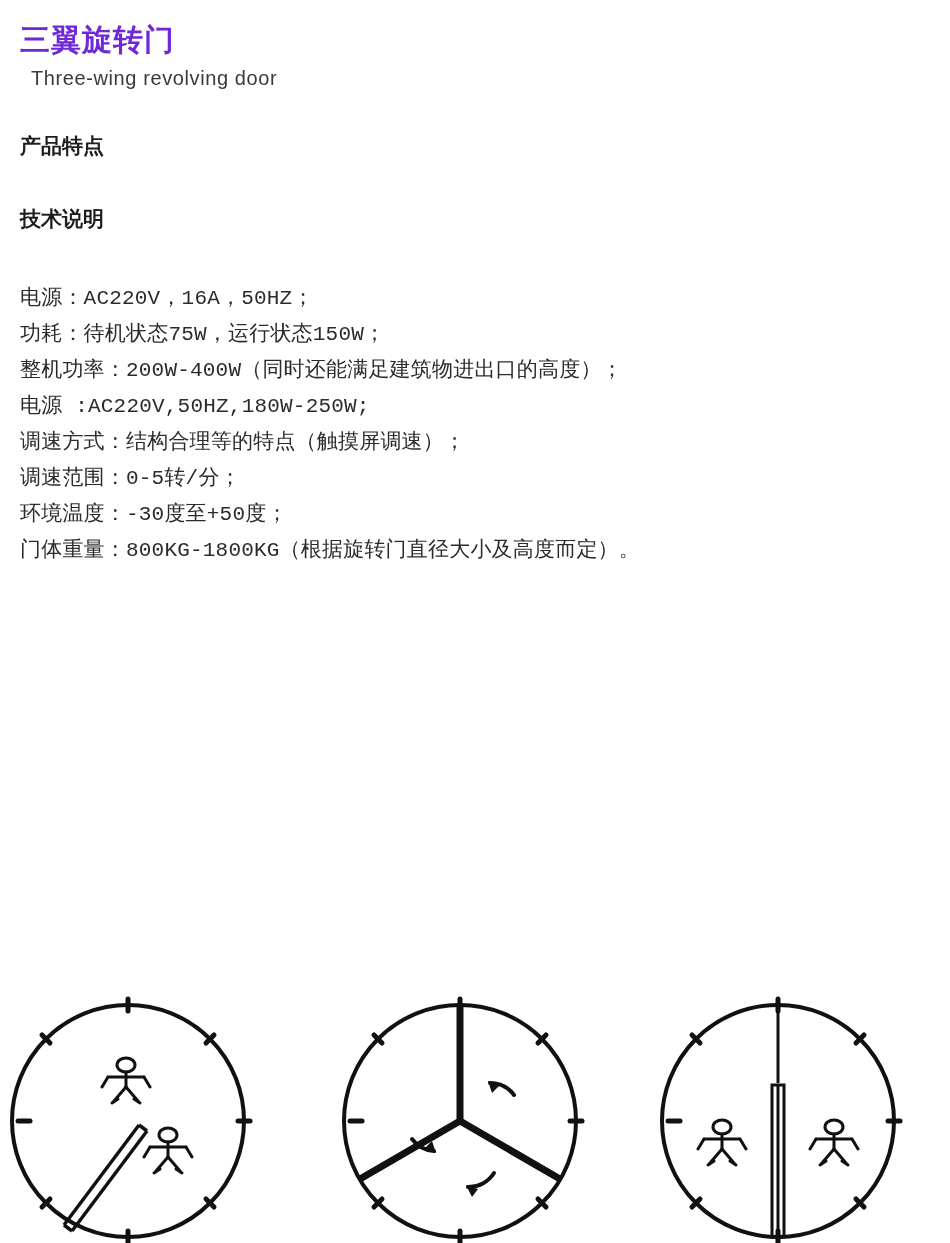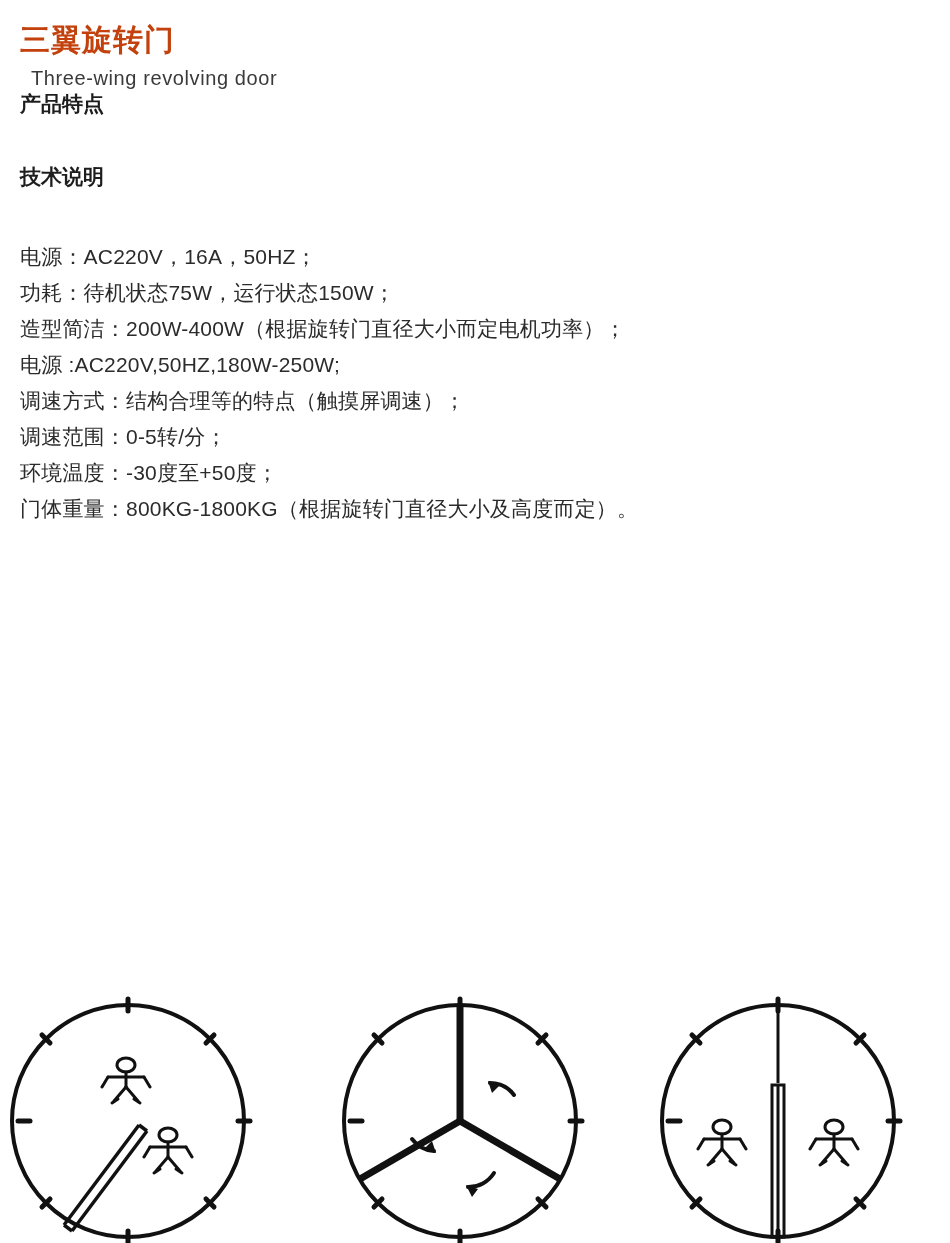--- a/index.html
+++ b/index.html
@@ -19,39 +19,40 @@
     position: relative;
     width: 950px;
     height: 1243px;
     box-sizing: border-box;
     padding: 0 20px;
   }
   .title-cn {
     font-size: 30px;
     font-weight: bold;
     letter-spacing: 1px;
-    color: #c2410c;
+    color: #6d28d9;
     margin: 22px 0 0 0;
     line-height: 1.2;
   }
   .title-en {
     font-size: 20px;
     font-weight: 400;
     color: #3a3a3a;
     letter-spacing: 0.6px;
     margin: 8px 0 0 11px;
     line-height: 1.2;
   }
   .section-heading {
     font-size: 21px;
     color: #1d1d1d;
     margin: 0;
     line-height: 1.3;
   }
   .heading-features {
+    margin-top: 42px;
   }
   .heading-tech {
     margin-top: 46px;
   }
   .features-body {
     margin-top: 36px;
     font-size: 22px;
     line-height: 1.62;
     color: #2b2b2b;
     letter-spacing: 0.3px;
@@ -61,20 +62,21 @@
     margin-top: 48px;
     list-style: none;
     padding: 0;
   }
   .spec-list li {
     font-size: 21px;
     line-height: 1.72;
     color: #2b2b2b;
     letter-spacing: 0.2px;
     white-space: nowrap;
+    font-family: Liberation Mono, monospace;
   }
   .diagrams {
     position: absolute;
     left: 0;
     top: 955px;
     width: 950px;
     height: 288px;
   }
   .diagram {
     position: absolute;
@@ -96,21 +98,21 @@
   <div class="title-en">Three-wing revolving door</div>
 
   <h2 class="section-heading heading-features">产品特点</h2>
 
 
   <h2 class="section-heading heading-tech">技术说明</h2>
 
   <ul class="spec-list">
     <li>电源：AC220V，16A，50HZ；</li>
     <li>功耗：待机状态75W，运行状态150W；</li>
-    <li>造型简洁：200W-400W（根据旋转门直径大小而定电机功率）；</li>
+    <li>整机功率：200W-400W（同时还能满足建筑物进出口的高度）；</li>
     <li>电源 :AC220V,50HZ,180W-250W;</li>
     <li>调速方式：结构合理等的特点（触摸屏调速）；</li>
     <li>调速范围：0-5转/分；</li>
     <li>环境温度：-30度至+50度；</li>
     <li>门体重量：800KG-1800KG（根据旋转门直径大小及高度而定）。</li>
   </ul>
 
   <div class="diagrams">
 
     <div class="diagram d1">

